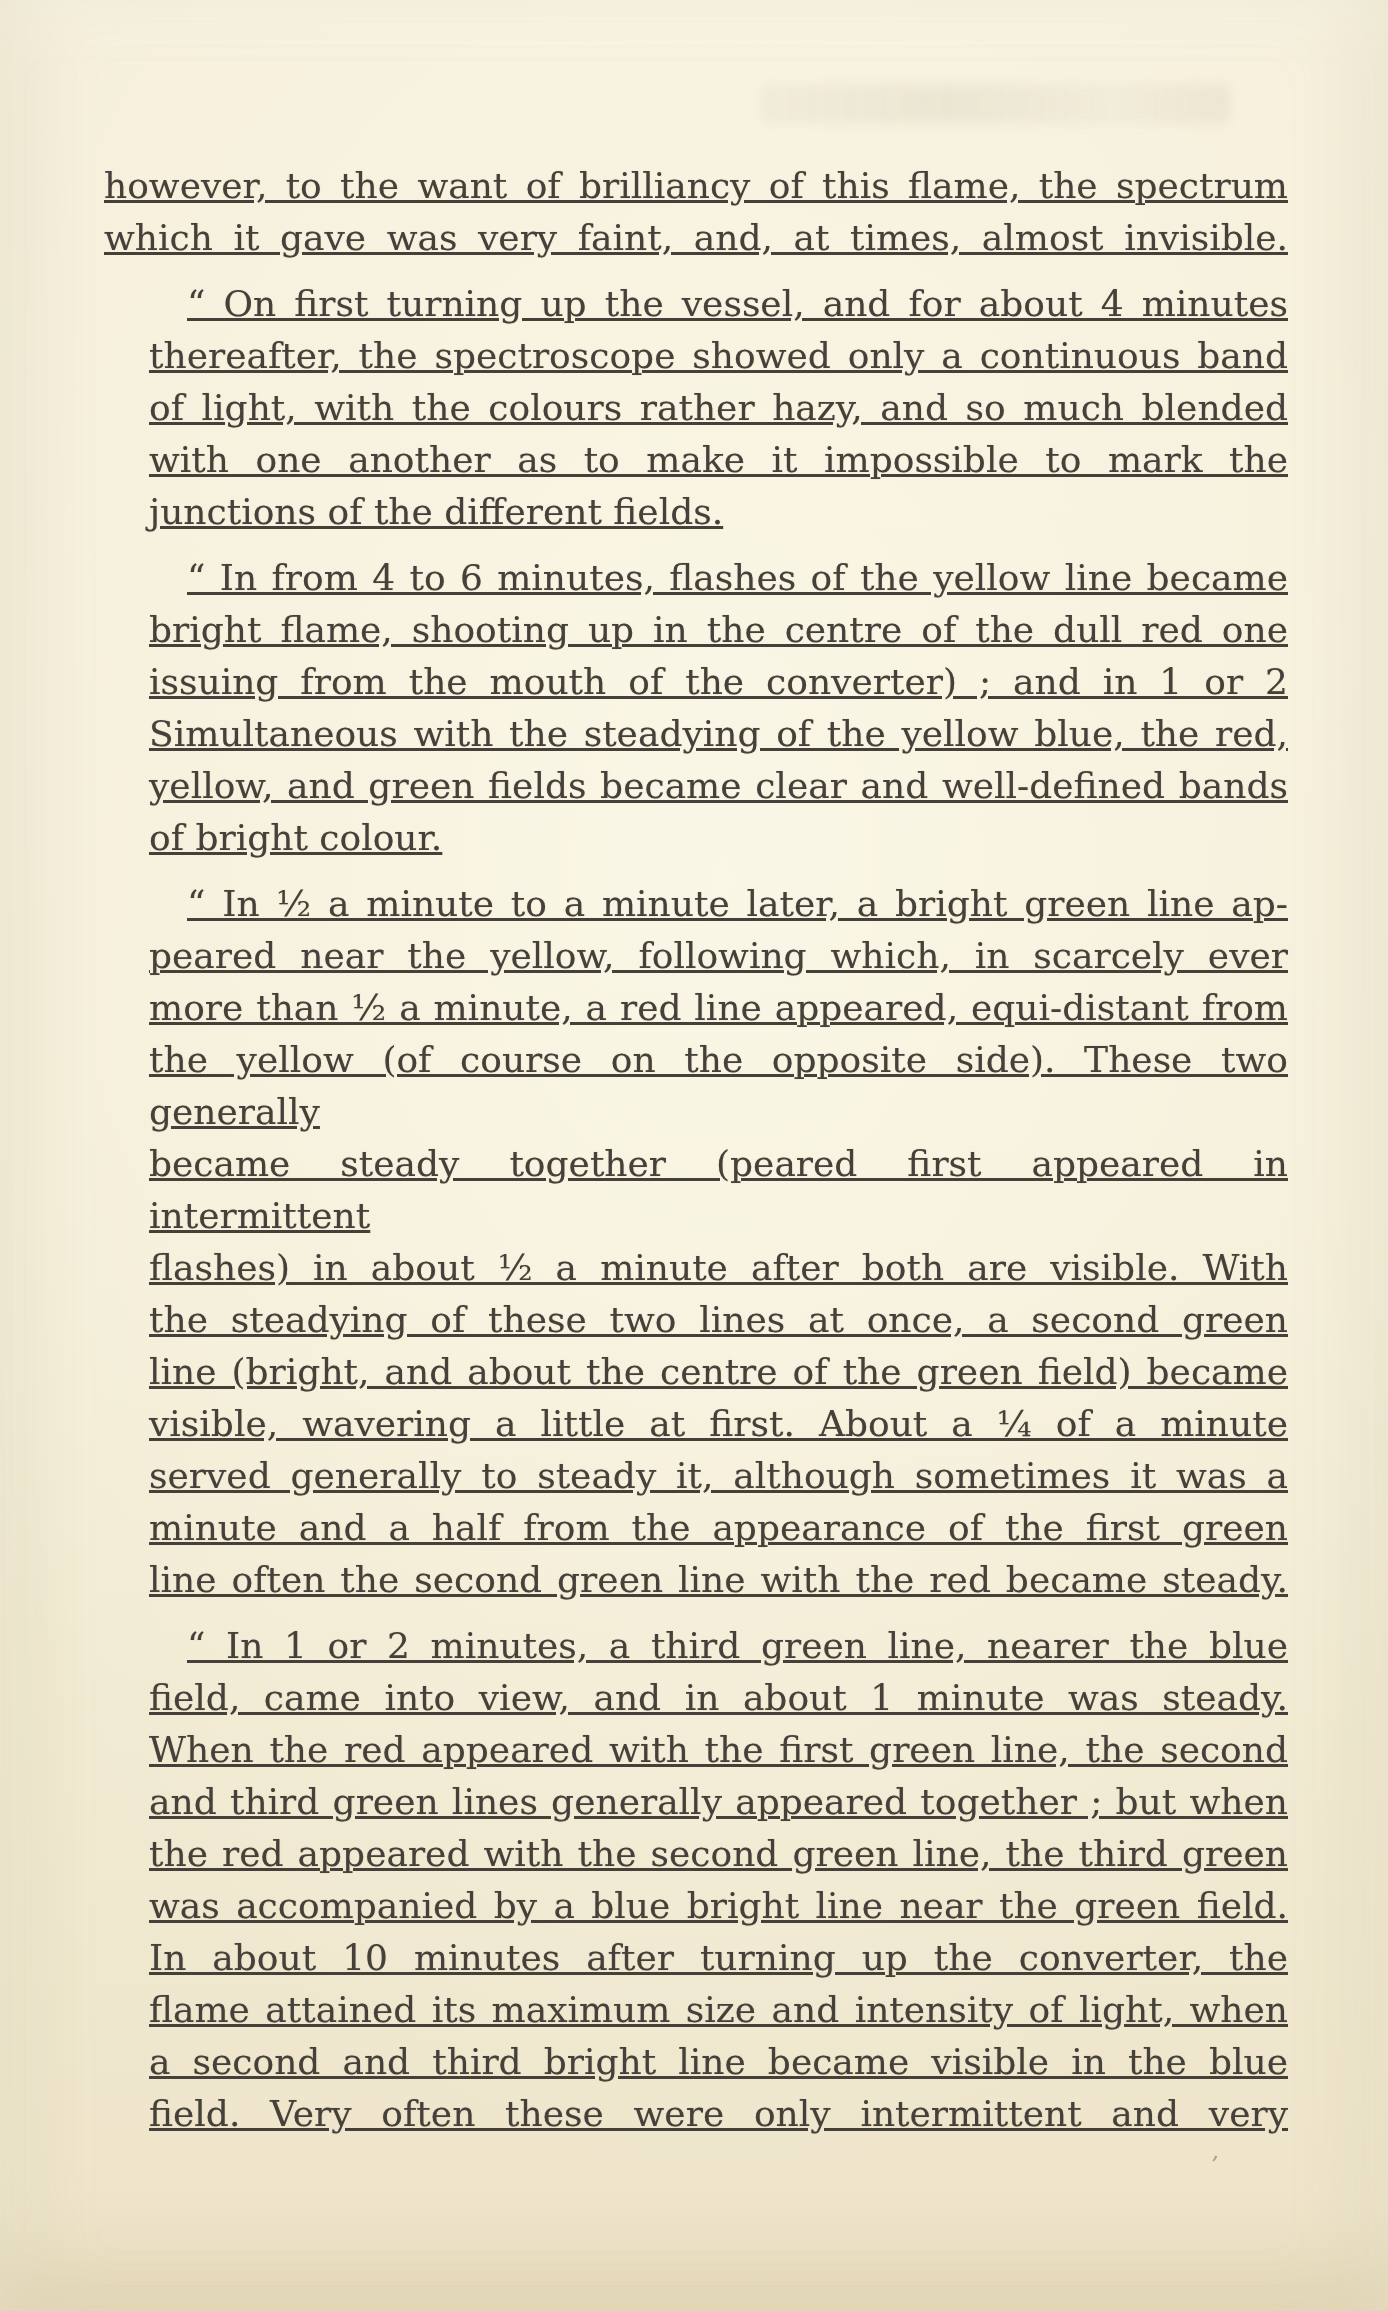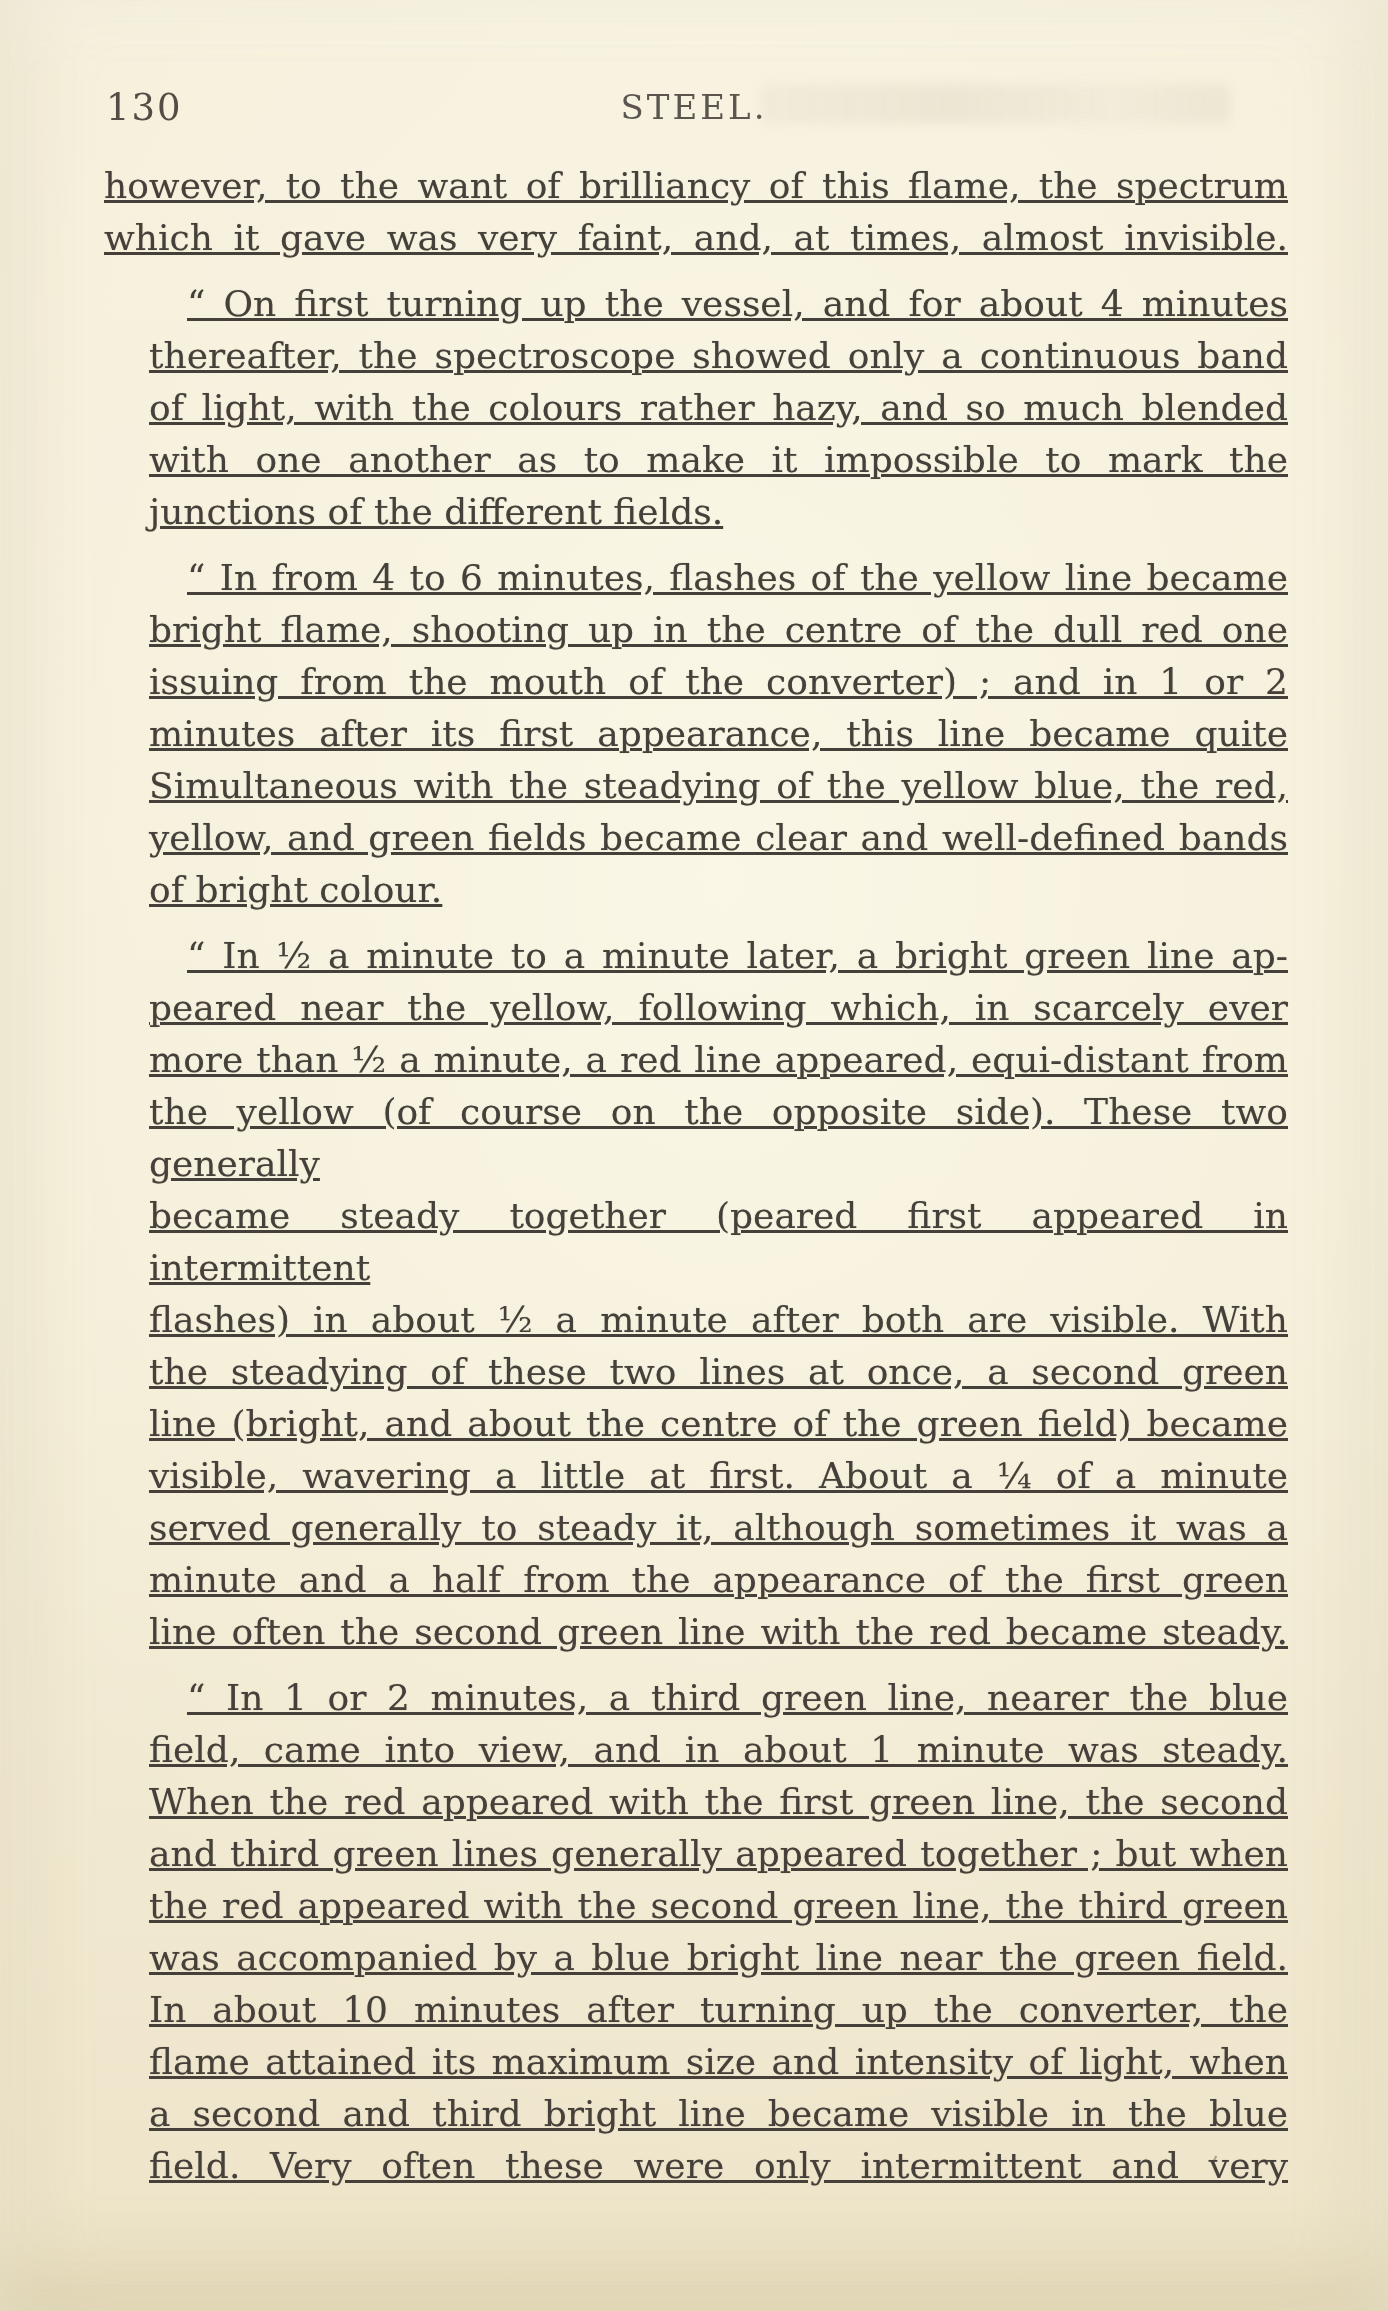--- a/index.html
+++ b/index.html
@@ -92,42 +92,37 @@
     border-radius: 6px;
   }
 </style>
 </head>
 <body>
 
 <div class="page" style="--ink: #46403a;">
 
   <div class="ghost-smudge"></div>
 
-  <div class="running-head">
-    <span class="page-number">130</span>
-    <span class="page-title">STEEL.</span>
-  </div>
 
   <div class="text-block">
       <div class="para">
         <div class="line just">however, to the want of brilliancy of this flame, the spectrum</div>
         <div class="line just">which it gave was very faint, and, at times, almost invisible.</div>
       </div>
       <div class="para">
         <div class="line just first-line">“ On first turning up the vessel, and for about 4 minutes</div>
         <div class="line just">thereafter, the spectroscope showed only a continuous band</div>
         <div class="line just">of light, with the colours rather hazy, and so much blended</div>
         <div class="line just">with one another as to make it impossible to mark the</div>
         <div class="line">junctions of the different fields.</div>
       </div>
       <div class="para">
         <div class="line just first-line">“ In from 4 to 6 minutes, flashes of the yellow line became</div>
         <div class="line just">bright flame, shooting up in the centre of the dull red one</div>
         <div class="line just">issuing from the mouth of the converter) ; and in 1 or 2</div>
-        <div class="line just">minutes after its first appearance, this line became quite</div>
         <div class="line just">Simultaneous with the steadying of the yellow blue, the red,</div>
         <div class="line just">yellow, and green fields became clear and well-defined bands</div>
         <div class="line">of bright colour.</div>
       </div>
       <div class="para">
         <div class="line just first-line">“ In ½ a minute to a minute later, a bright green line ap-</div>
         <div class="line just">peared near the yellow, following which, in scarcely ever</div>
         <div class="line just">more than ½ a minute, a red line appeared, equi-distant from</div>
         <div class="line just">the yellow (of course on the opposite side). These two generally</div>
         <div class="line just">became steady together (peared first appeared in intermittent</div>

